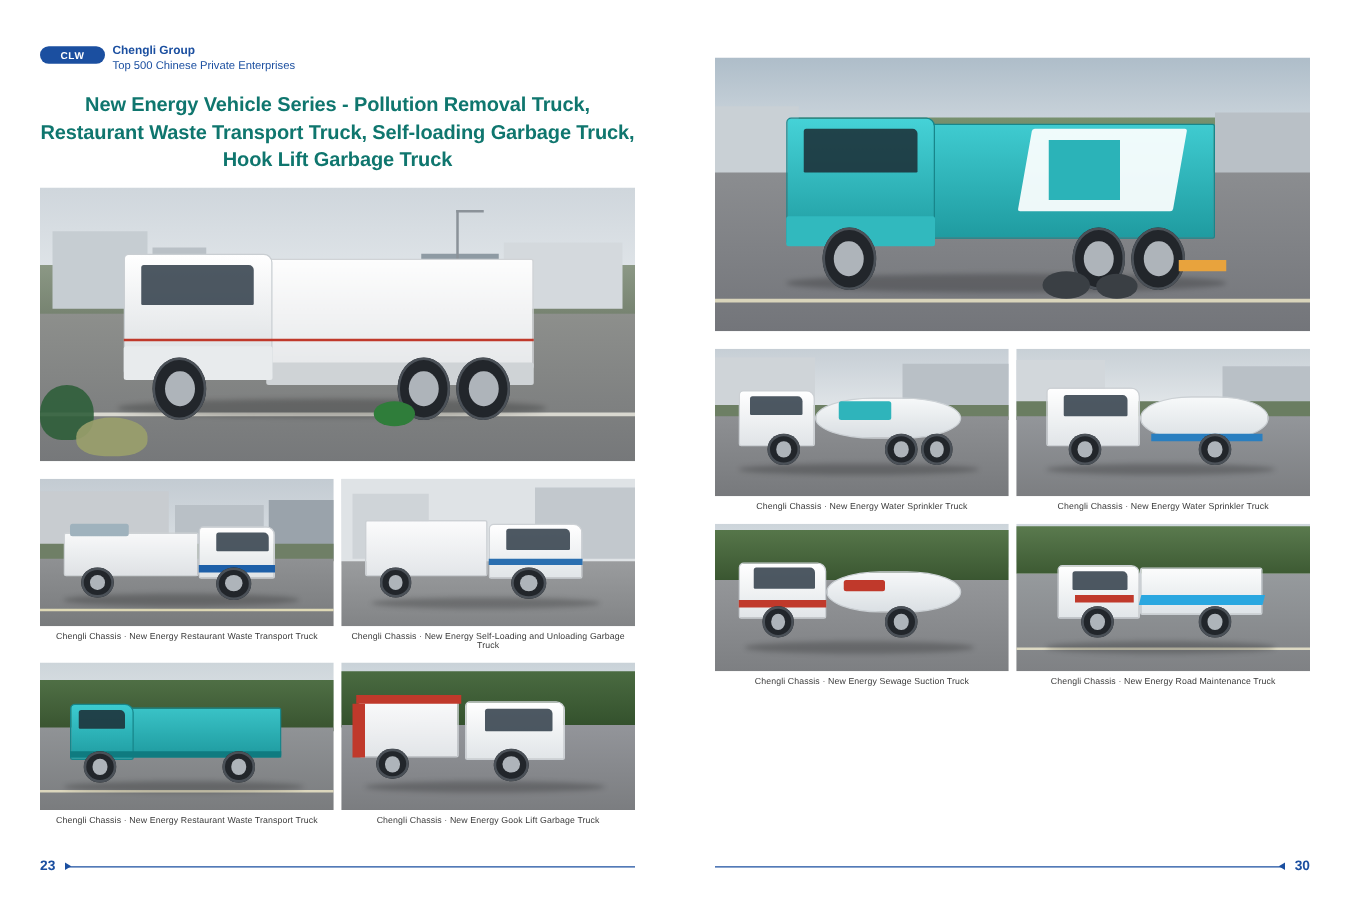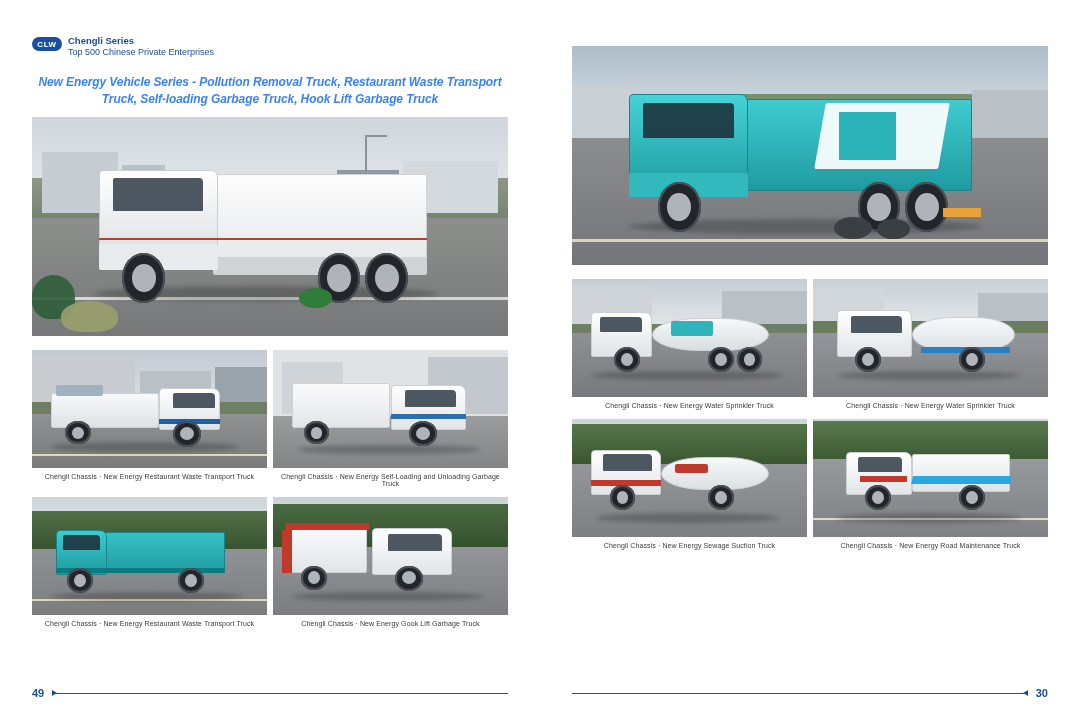--- a/index.html
+++ b/index.html
@@ -19,21 +19,21 @@
     position: relative;
     width: 540px; height: 721px;
     padding: 36px 32px 0 32px;
   }
   
   .hdr-left {
     display: flex; align-items: flex-start; gap: 6px;
     height: 26px;
   }
   .logo {
-    width: 30px; height: 14px; border-radius: 7px;
+    width: 52px; height: 14px; border-radius: 7px;
     background: #1b4fa0;
     color: #fff; font-size: 8px; font-weight: bold;
     display: flex; align-items: center; justify-content: center;
     letter-spacing: .5px;
     margin-top: 1px;
   }
   .logo-text { line-height: 1.15; }
   .logo-text .l1 {
     font-size: 9.5px; font-weight: bold; color: #1b4fa0;
   }
@@ -58,26 +58,25 @@
     border-top: 4px solid transparent;
     border-bottom: 4px solid transparent;
     border-right: 5px solid #1b4fa0;
     margin-left: 4px;
     vertical-align: 1px;
   }
   
   .page-title {
     margin-top: 12px;
     text-align: center;
-    font-size: 12px;
+    font-size: 16px;
     font-weight: bold;
-    color: #3b82f6;
+    color: #0f766e;
     line-height: 1.38;
     letter-spacing: -0.1px;
-    font-style: italic;
   }
   
   .hero {
     margin-top: 10px;
     width: 100%;
     height: 219px;
     position: relative;
     overflow: hidden;
   }
   .cap {
@@ -159,21 +158,21 @@
 </head>
 <body>
 
 <div class="spread">
 
   <div class="page">
 
     <div class="hdr-left">
       <div class="logo">CLW</div>
       <div class="logo-text">
-        <div class="l1">Chengli Series</div>
+        <div class="l1">Chengli Group</div>
         <div class="l2">Top 500 Chinese Private Enterprises</div>
       </div>
     </div>
 
     <div class="page-title">New Energy Vehicle Series - Pollution Removal Truck, Restaurant Waste Transport Truck, Self-loading Garbage Truck, Hook Lift Garbage Truck</div>
 
     <div class="hero">
       <div class="scene">
         <div class="sky" style="height:46%; background:linear-gradient(#cfd6dc,#e7ebee);"></div>
         <div class="treeline" style="top:28%; height:22%; background:linear-gradient(#7d8b74,#5d6b55); opacity:.85;"></div>
@@ -292,21 +291,21 @@
             <div class="hub" style="left:15%; top:63%; width:5%; height:11%;"></div>
             <div class="wheel" style="left:52%; top:58%; width:12%; height:22%;"></div>
             <div class="hub" style="left:55%; top:63%; width:6%; height:11%;"></div>
           </div>
         </div>
         <div class="cap">Chengli Chassis · New Energy Gook Lift Garbage Truck</div>
       </div>
     </div>
 
     <div class="footer">
-      <div class="pageno">49</div>
+      <div class="pageno">23</div>
       <div class="rule"></div>
     </div>
   </div>
 
   <div class="page">
 
 
 
     <div class="hero">
       <div class="scene">

